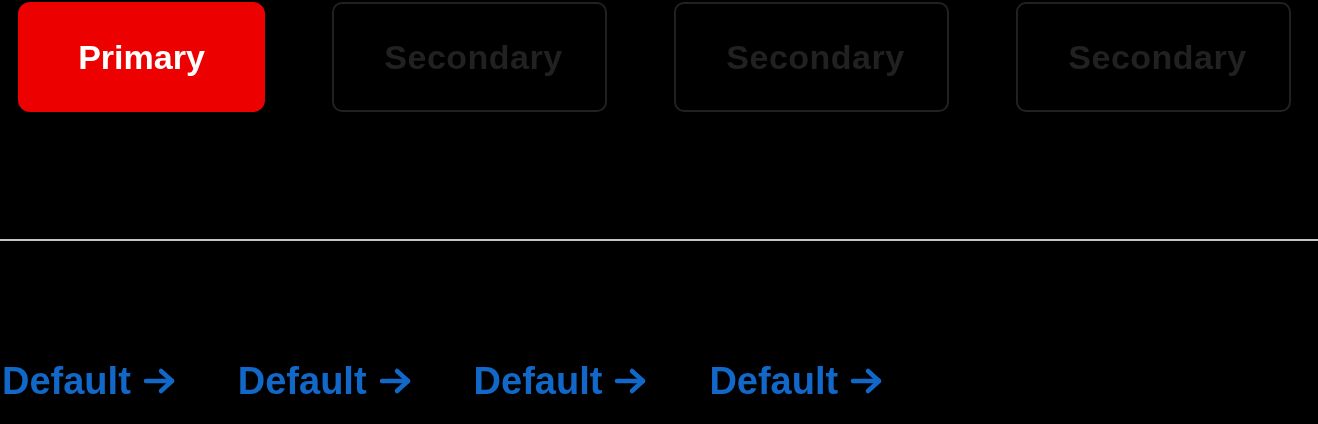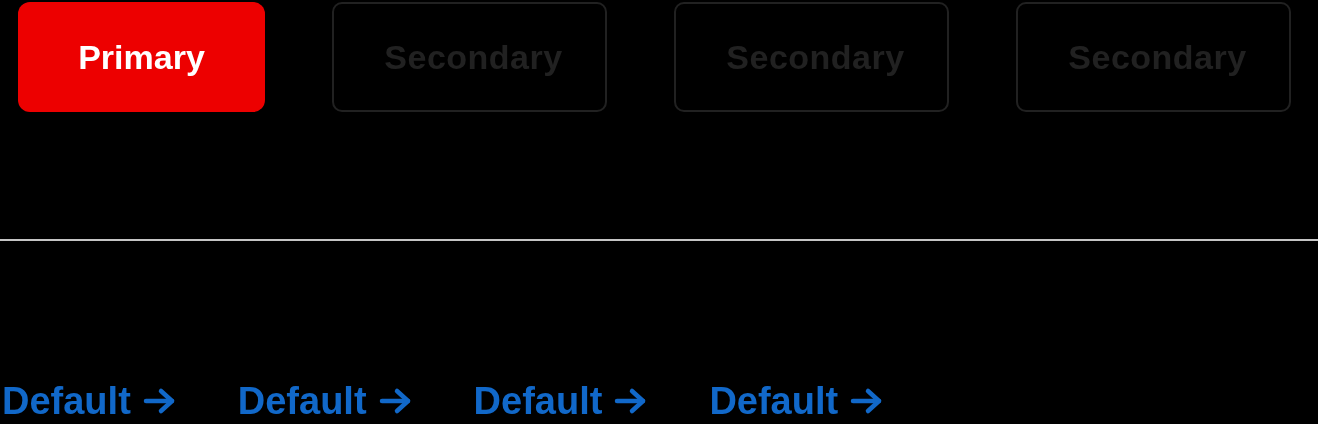--- a/index.html
+++ b/index.html
@@ -61,21 +61,21 @@
     position: absolute;
     left: 0;
     top: 239px;
     width: 100%;
     height: 2px;
     background: var(--divider);
   }
   .links-row {
     position: absolute;
     left: 2px;
-    top: 380px;
+    top: 360px;
     display: flex;
     gap: 62px;
     align-items: center;
   }
   .link {
     display: flex;
     align-items: center;
     gap: 12px;
     color: var(--link);
     font-weight: bold;

